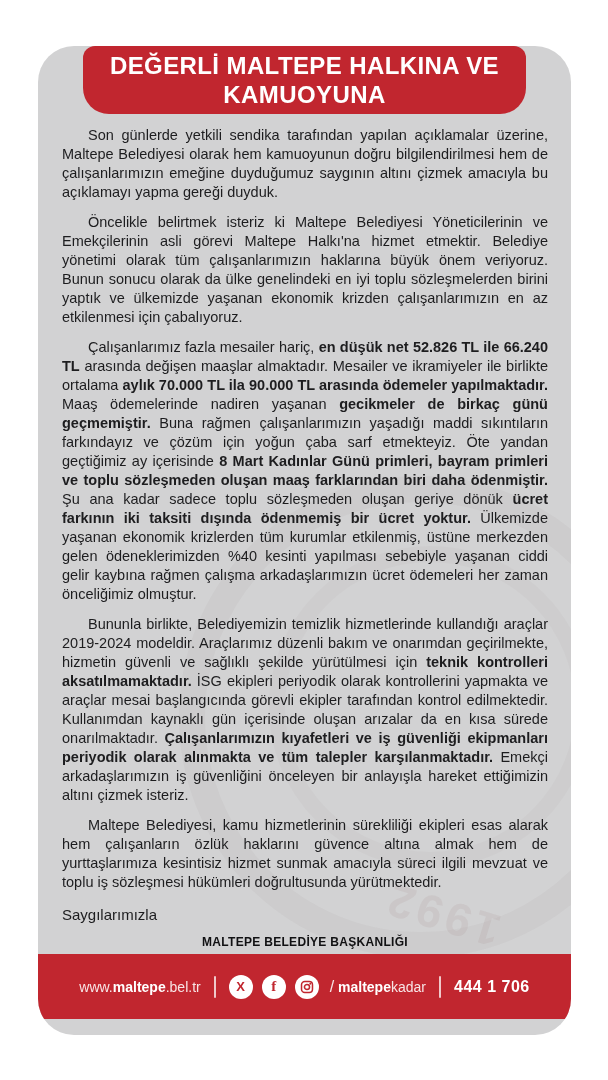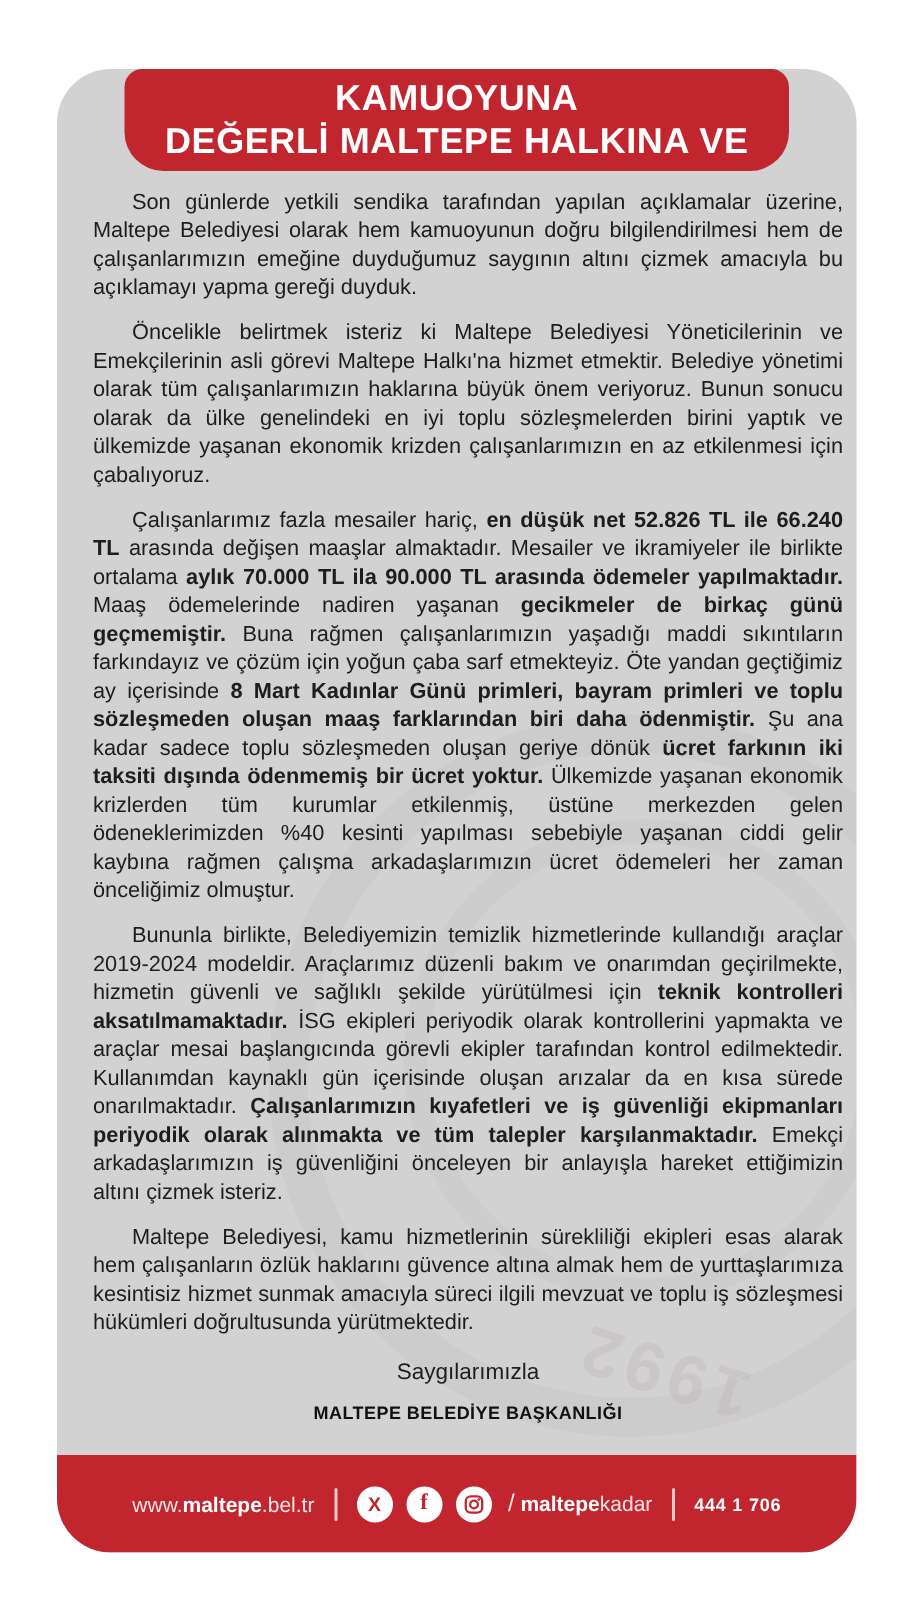--- a/index.html
+++ b/index.html
@@ -28,61 +28,61 @@
     transform:rotate(197deg);letter-spacing:4px;pointer-events:none;
   }
   .banner{
     position:absolute;top:0;left:45px;width:443px;height:68px;
     background:#c1262f;border-radius:12px 12px 26px 26px;
     display:flex;flex-direction:column;align-items:center;justify-content:center;
     color:#ffffff;font-weight:700;font-size:24px;line-height:29px;letter-spacing:0.4px;
     text-align:center;
   }
   .content{
-    position:absolute;top:80px;left:24px;right:9px;color:#1d1d1f;
+    position:absolute;top:80px;left:24px;right:23px;color:#1d1d1f;
   }
   p.para{
     margin:0 0 11px 0;font-size:14.5px;line-height:19px;
     text-align:justify;text-indent:26px;
   }
   p.para span.b{font-weight:700;}
-  .signoff{text-align:center;font-size:15px;margin:14px 0 12px 0;color:#1d1d1f;}
+  .signoff{font-size:15px;margin:14px 0 12px 0;color:#1d1d1f;}
   .signature{
     text-align:center;font-size:12px;font-weight:700;letter-spacing:0.3px;color:#111113;
   }
   .footer{
-    position:absolute;left:0;bottom:0;width:100%;height:65px;
+    position:absolute;left:0;bottom:16px;width:100%;height:65px;
     background:#c1262f;display:flex;align-items:center;justify-content:center;
     color:#ffffff;font-size:14px;gap:9px;
   }
   .site .light, .handle .light{font-weight:400;opacity:0.88;}
   .site .b, .handle .b{font-weight:700;}
   .fdiv{width:2px;height:22px;background:rgba(255,255,255,0.75);border-radius:1px;margin:0 4px;}
   .sicon{
     width:24px;height:24px;border-radius:50%;background:#ffffff;color:#c1262f;
     display:inline-flex;align-items:center;justify-content:center;
     font-weight:700;font-size:13px;line-height:1;
   }
   .sicon.fb{font-family:"Liberation Serif",serif;font-weight:700;font-size:15px;}
-  .phone{font-weight:700;font-size:12px;letter-spacing:0.5px;}
+  .phone{font-weight:700;font-size:16px;letter-spacing:0.5px;}
   .handle-slash{font-weight:400;font-size:16px;margin-left:2px;}
 </style>
 </head>
 <body>
 
 <div class="page">
   <div class="card">
 
     <div class="wm-ring"></div>
     <div class="wm-ring-inner"></div>
     <div class="wm-year">1992</div>
 
     <div class="banner">
+      <div>DEĞERLİ MALTEPE HALKINA VE</div>
       <div>KAMUOYUNA</div>
-      <div>DEĞERLİ MALTEPE HALKINA VE</div>
     </div>
 
     <div class="content">
         <p class="para"><span>Son günlerde yetkili sendika tarafından yapılan açıklamalar üzerine, Maltepe Belediyesi olarak hem kamuoyunun doğru bilgilendirilmesi hem de çalışanlarımızın emeğine duyduğumuz saygının altını çizmek amacıyla bu açıklamayı yapma gereği duyduk.</span></p>
         <p class="para"><span>Öncelikle belirtmek isteriz ki Maltepe Belediyesi Yöneticilerinin ve Emekçilerinin asli görevi Maltepe Halkı'na hizmet etmektir. Belediye yönetimi olarak tüm çalışanlarımızın haklarına büyük önem veriyoruz. Bunun sonucu olarak da ülke genelindeki en iyi toplu sözleşmelerden birini yaptık ve ülkemizde yaşanan ekonomik krizden çalışanlarımızın en az etkilenmesi için çabalıyoruz.</span></p>
         <p class="para"><span>Çalışanlarımız fazla mesailer hariç, </span><span class="b">en düşük net 52.826 TL ile 66.240 TL</span><span> arasında değişen maaşlar almaktadır. Mesailer ve ikramiyeler ile birlikte ortalama </span><span class="b">aylık 70.000 TL ila 90.000 TL arasında ödemeler yapılmaktadır.</span><span> Maaş ödemelerinde nadiren yaşanan </span><span class="b">gecikmeler de birkaç günü geçmemiştir.</span><span> Buna rağmen çalışanlarımızın yaşadığı maddi sıkıntıların farkındayız ve çözüm için yoğun çaba sarf etmekteyiz. Öte yandan geçtiğimiz ay içerisinde </span><span class="b">8 Mart Kadınlar Günü primleri, bayram primleri ve toplu sözleşmeden oluşan maaş farklarından biri daha ödenmiştir.</span><span> Şu ana kadar sadece toplu sözleşmeden oluşan geriye dönük </span><span class="b">ücret farkının iki taksiti dışında ödenmemiş bir ücret yoktur.</span><span> Ülkemizde yaşanan ekonomik krizlerden tüm kurumlar etkilenmiş, üstüne merkezden gelen ödeneklerimizden %40 kesinti yapılması sebebiyle yaşanan ciddi gelir kaybına rağmen çalışma arkadaşlarımızın ücret ödemeleri her zaman önceliğimiz olmuştur.</span></p>
         <p class="para"><span>Bununla birlikte, Belediyemizin temizlik hizmetlerinde kullandığı araçlar 2019-2024 modeldir. Araçlarımız düzenli bakım ve onarımdan geçirilmekte, hizmetin güvenli ve sağlıklı şekilde yürütülmesi için </span><span class="b">teknik kontrolleri aksatılmamaktadır.</span><span> İSG ekipleri periyodik olarak kontrollerini yapmakta ve araçlar mesai başlangıcında görevli ekipler tarafından kontrol edilmektedir. Kullanımdan kaynaklı gün içerisinde oluşan arızalar da en kısa sürede onarılmaktadır. </span><span class="b">Çalışanlarımızın kıyafetleri ve iş güvenliği ekipmanları periyodik olarak alınmakta ve tüm talepler karşılanmaktadır.</span><span> Emekçi arkadaşlarımızın iş güvenliğini önceleyen bir anlayışla hareket ettiğimizin altını çizmek isteriz.</span></p>
         <p class="para"><span>Maltepe Belediyesi, kamu hizmetlerinin sürekliliği ekipleri esas alarak hem çalışanların özlük haklarını güvence altına almak hem de yurttaşlarımıza kesintisiz hizmet sunmak amacıyla süreci ilgili mevzuat ve toplu iş sözleşmesi hükümleri doğrultusunda yürütmektedir.</span></p>
         <div class="signoff">Saygılarımızla</div>
         <div class="signature">MALTEPE BELEDİYE BAŞKANLIĞI</div>

